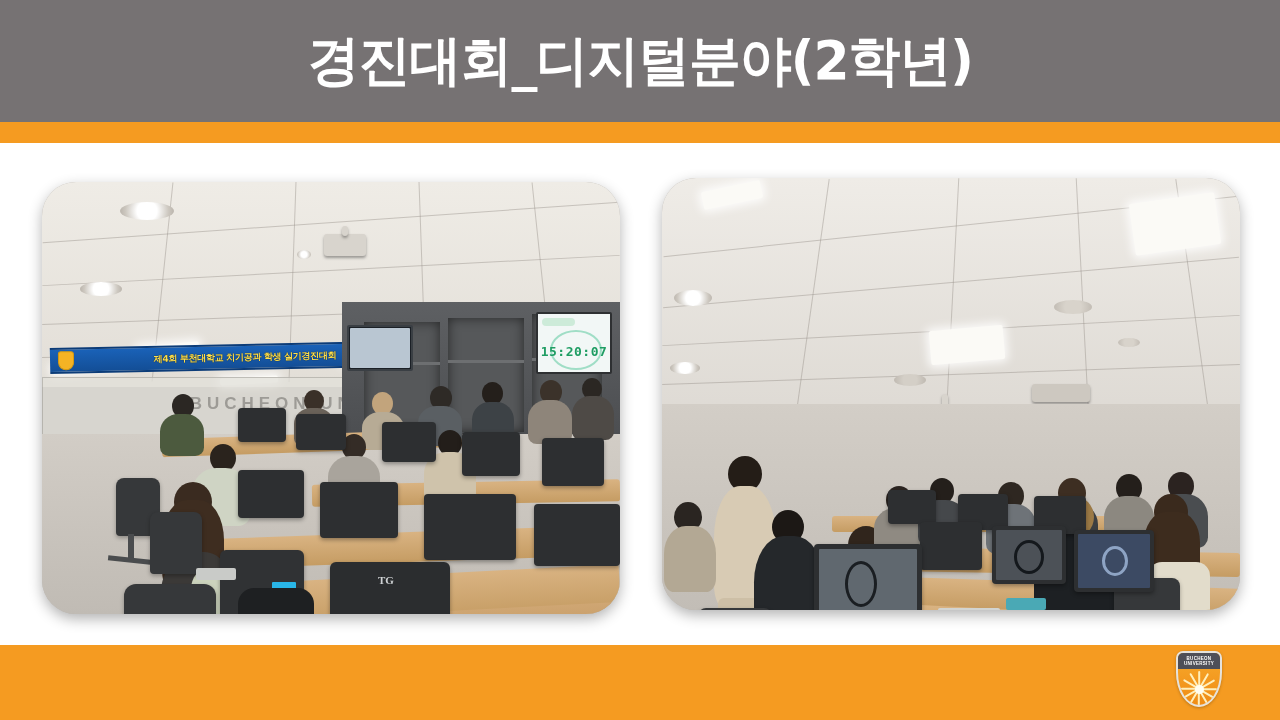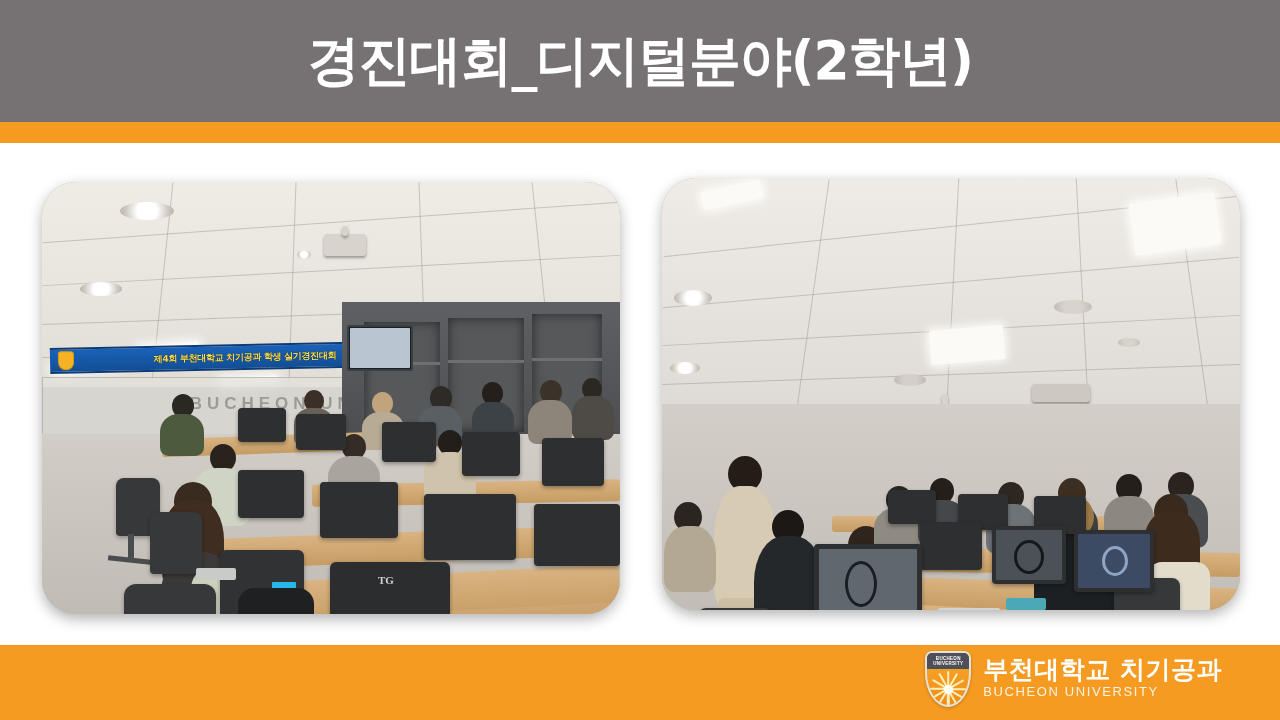--- a/index.html
+++ b/index.html
@@ -205,20 +205,25 @@
     <div class="shelfbay" style="left:322px;top:140px;width:76px;height:110px;"></div>
     <div class="shelfbay" style="left:406px;top:136px;width:76px;height:114px;"></div>
     <div class="shelfbay" style="left:490px;top:132px;width:70px;height:118px;"></div>
     <div class="shelf-line" style="left:322px;top:180px;width:76px;"></div>
     <div class="shelf-line" style="left:406px;top:178px;width:76px;"></div>
     <div class="shelf-line" style="left:490px;top:176px;width:70px;"></div>
 
     <div class="tvpanel" style="left:305px;top:143px;width:66px;height:46px;"></div>
     <div class="cad-screen" style="left:308px;top:146px;width:60px;height:40px;background:#b9c6d2;"></div>
 
+    <div class="timer-screen" style="left:494px;top:130px;width:76px;height:62px;">
+      <div class="timer-pill"></div>
+      <div class="timer-ring" style="left:12px;top:16px;width:52px;height:40px;"></div>
+      <div class="timer-digits" style="top:30px;">15:20:07</div>
+    </div>
 
     <div class="floor" style="height:180px;background:linear-gradient(#d2cdc6,#c0bbb4);"></div>
 
     <div class="desk" style="left:120px;top:252px;width:300px;height:18px;transform:rotate(-2deg);"></div>
     <div class="desk" style="left:270px;top:300px;width:308px;height:22px;transform:rotate(-1deg);"></div>
     <div class="desk" style="left:160px;top:350px;width:420px;height:30px;transform:rotate(-2deg);"></div>
     <div class="desk" style="left:200px;top:392px;width:378px;height:46px;transform:rotate(-3deg);"></div>
     <div class="desk-front" style="left:196px;top:430px;width:382px;height:60px;transform:rotate(-3deg);"></div>
 
     <div class="head" style="left:130px;top:212px;width:22px;height:24px;background:#2b2723;"></div>
@@ -405,17 +410,13 @@
       <div class="ray" style="transform:translate(-50%,0) rotate(150deg);"></div>
       <div class="ray" style="transform:translate(-50%,0) rotate(180deg);"></div>
       <div class="ray" style="transform:translate(-50%,0) rotate(210deg);"></div>
       <div class="ray" style="transform:translate(-50%,0) rotate(240deg);"></div>
       <div class="ray" style="transform:translate(-50%,0) rotate(270deg);"></div>
       <div class="ray" style="transform:translate(-50%,0) rotate(300deg);"></div>
       <div class="ray" style="transform:translate(-50%,0) rotate(330deg);"></div>
       <div class="sun-core"></div>
     </div>
   </div>
-  <div class="brand-text">
-    <div class="brand-kr">부천대학교 치기공과</div>
-    <div class="brand-en">BUCHEON  UNIVERSITY</div>
-  </div>
 </div>
 
 </body></html>

